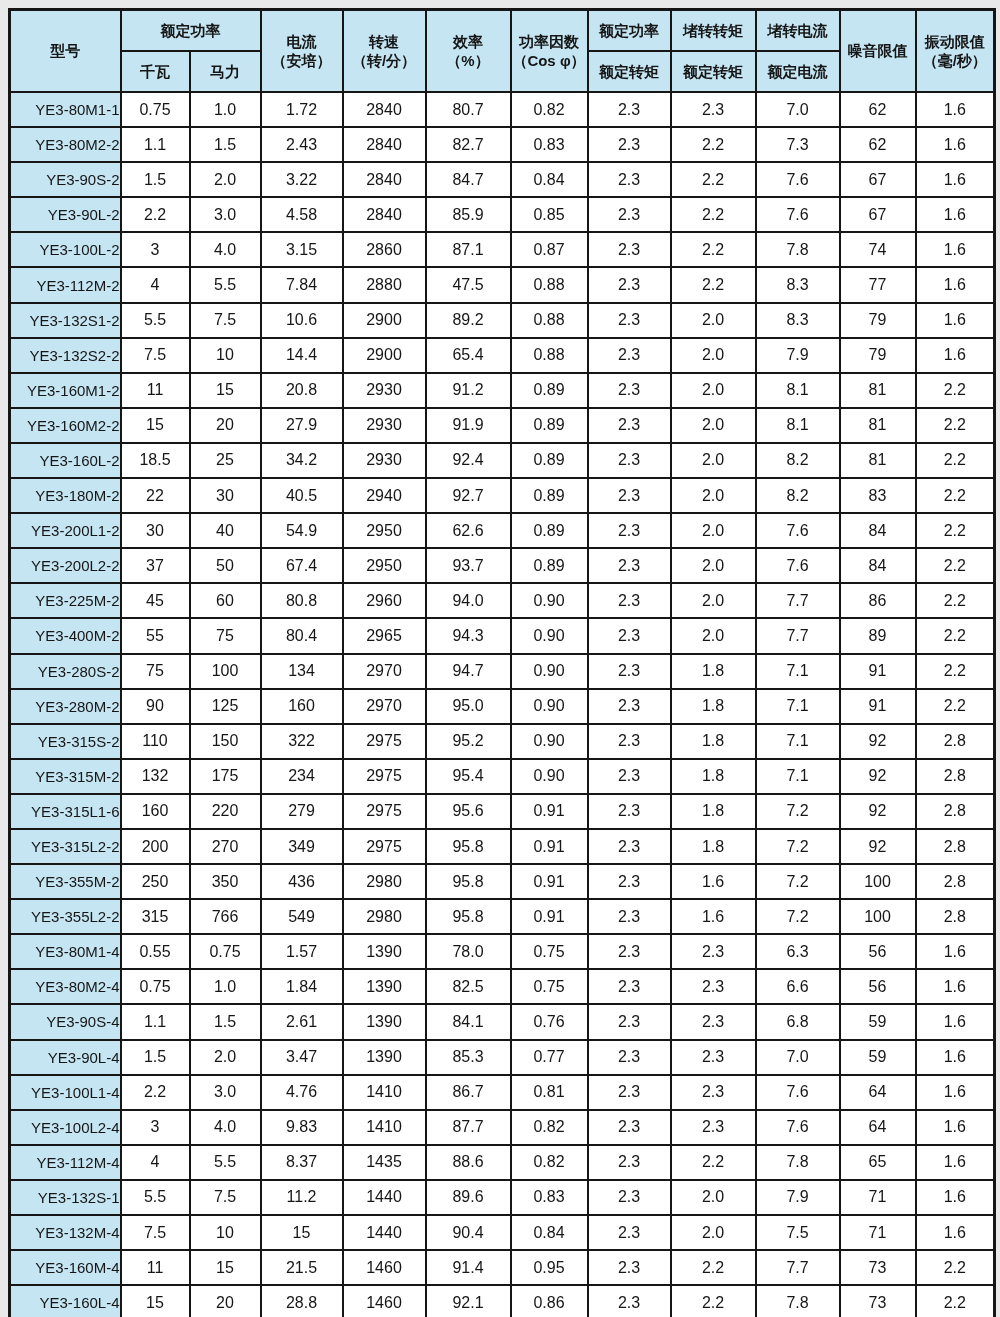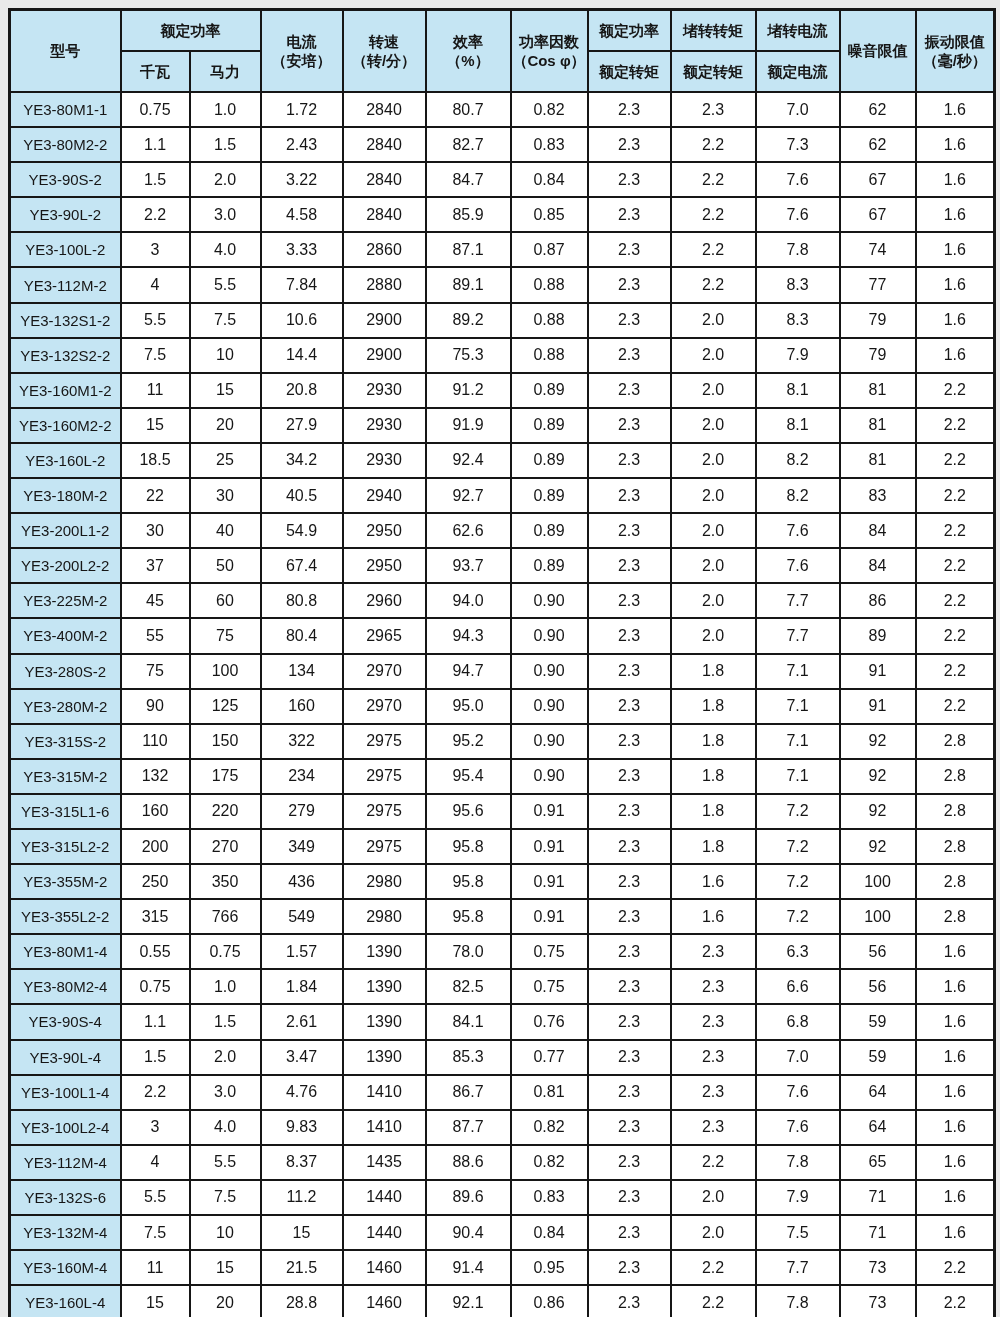--- a/index.html
+++ b/index.html
@@ -39,20 +39,21 @@
   }
   .spec-table tbody td{
     background:#ffffff;
     font-size:16px;
     height:33.1px;
     font-weight:normal;
   }
   .spec-table tbody td.model{
     background:#c5e5f3;
     font-size:15px;
+    text-align:right;
   }
 </style>
 </head>
 <body>
 
 <div class="page">
   <table class="spec-table">
     <colgroup>
       <col style="width:111px">
         <col style="width:69px">
@@ -143,37 +144,37 @@
           <td>2.3</td>
           <td>2.2</td>
           <td>7.6</td>
           <td>67</td>
           <td>1.6</td>
         </tr>
         <tr>
           <td class="model">YE3-100L-2</td>
           <td>3</td>
           <td>4.0</td>
-          <td>3.33</td>
+          <td>3.15</td>
           <td>2860</td>
           <td>87.1</td>
           <td>0.87</td>
           <td>2.3</td>
           <td>2.2</td>
           <td>7.8</td>
           <td>74</td>
           <td>1.6</td>
         </tr>
         <tr>
           <td class="model">YE3-112M-2</td>
           <td>4</td>
           <td>5.5</td>
           <td>7.84</td>
           <td>2880</td>
-          <td>89.1</td>
+          <td>47.5</td>
           <td>0.88</td>
           <td>2.3</td>
           <td>2.2</td>
           <td>8.3</td>
           <td>77</td>
           <td>1.6</td>
         </tr>
         <tr>
           <td class="model">YE3-132S1-2</td>
           <td>5.5</td>
@@ -187,21 +188,21 @@
           <td>8.3</td>
           <td>79</td>
           <td>1.6</td>
         </tr>
         <tr>
           <td class="model">YE3-132S2-2</td>
           <td>7.5</td>
           <td>10</td>
           <td>14.4</td>
           <td>2900</td>
-          <td>75.3</td>
+          <td>65.4</td>
           <td>0.88</td>
           <td>2.3</td>
           <td>2.0</td>
           <td>7.9</td>
           <td>79</td>
           <td>1.6</td>
         </tr>
         <tr>
           <td class="model">YE3-160M1-2</td>
           <td>11</td>
@@ -518,21 +519,21 @@
           <td>1435</td>
           <td>88.6</td>
           <td>0.82</td>
           <td>2.3</td>
           <td>2.2</td>
           <td>7.8</td>
           <td>65</td>
           <td>1.6</td>
         </tr>
         <tr>
-          <td class="model">YE3-132S-6</td>
+          <td class="model">YE3-132S-1</td>
           <td>5.5</td>
           <td>7.5</td>
           <td>11.2</td>
           <td>1440</td>
           <td>89.6</td>
           <td>0.83</td>
           <td>2.3</td>
           <td>2.0</td>
           <td>7.9</td>
           <td>71</td>

